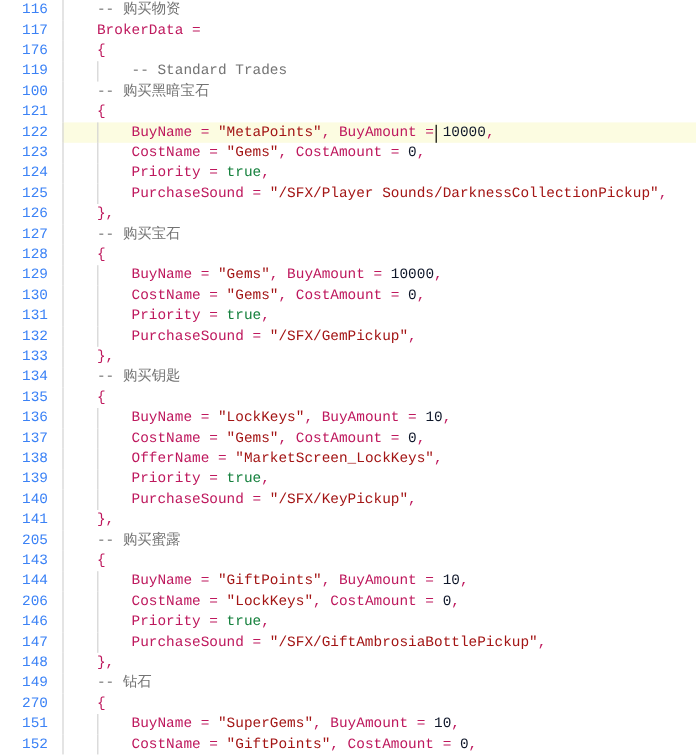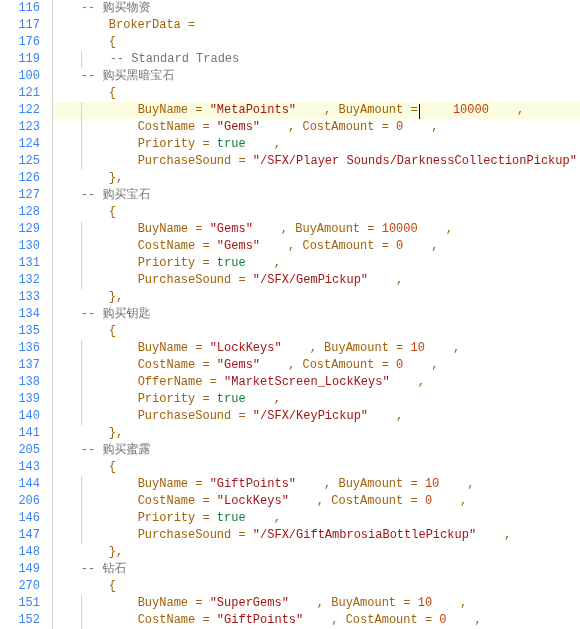--- a/index.html
+++ b/index.html
@@ -32,24 +32,24 @@
     flex: 1 1 auto;
     white-space: pre;
     color: #000000;
   }
   .code .row {
     height: 17px;
   }
   .row.marked {
     background: #fcfce1;
   }
-  .t-default { color: #a16207; margin-left: 28px; }
+  .t-default { color: #be185d; }
   .t-comment { color: #737373; }
   .t-string  { color: #a31515; }
-  .t-number  { color: #c2410c; }
+  .t-number  { color: #0f172a; }
   .t-keyword { color: #15803d; }
   .guide {
     display: inline-block;
     width: 1px;
     height: 17px;
     background: #d3d3d3;
     vertical-align: top;
     position: relative;
     margin-right: -1px;
   }

